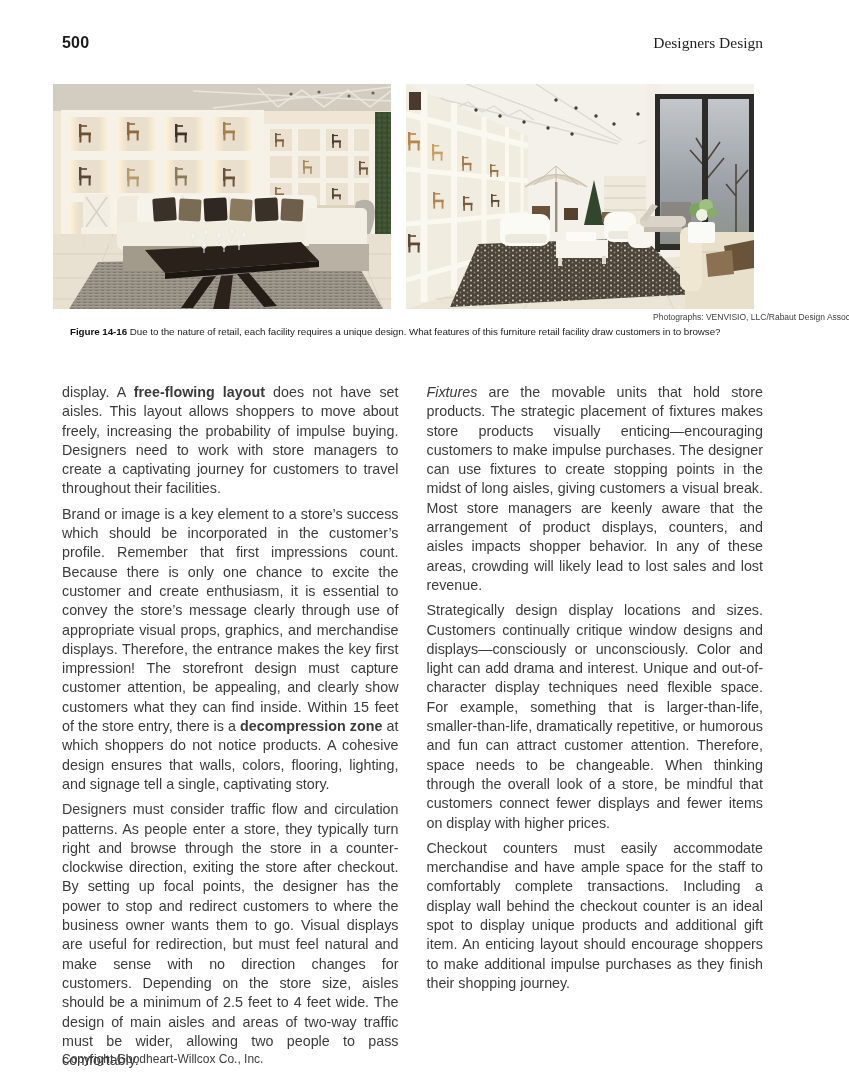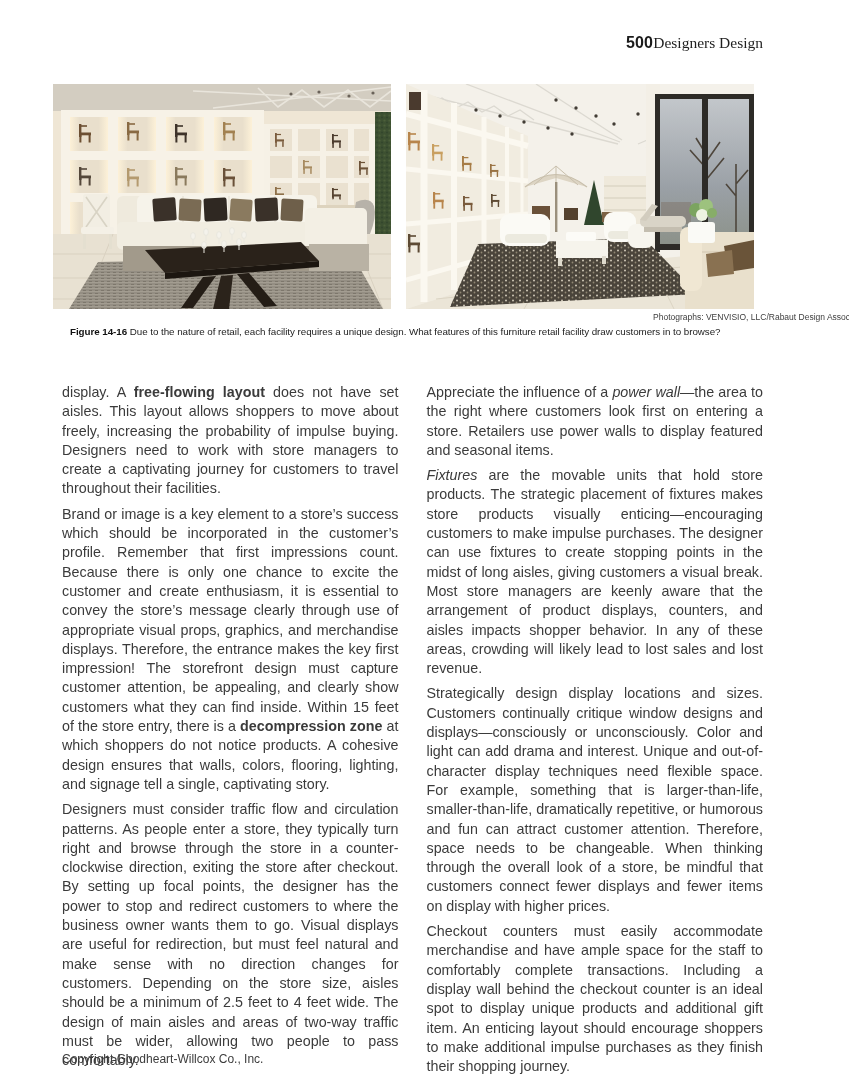--- a/index.html
+++ b/index.html
@@ -3,21 +3,21 @@
 <meta charset="utf-8">
 <style>
   html,body { margin:0; padding:0; background:#e8e8e8; }
   .page {
     position:relative; width:849px; height:1087px; margin:0 auto;
     background:#ffffff; overflow:hidden;
     font-family:"Liberation Sans", sans-serif; color:#3a3a3a;
   }
   
   .header { position:absolute; top:34px; left:62px; width:701px;
-            display:flex; justify-content:flex-end; align-items:baseline; }
+            display:flex; justify-content:space-between; align-items:baseline; }
   .folio { font-size:16px; font-weight:bold; color:#1b1b1b; letter-spacing:.2px; }
   .running-head { font-family:"Liberation Serif", serif; font-size:15.5px; color:#1f1f1f; }
 
   
   .figure { position:absolute; top:84px; left:53px; width:815px; }
   .photos { display:flex; gap:15px; }
   .photo { display:block; overflow:hidden; background:#eee8da; }
   .photo svg { display:block; filter:blur(.45px) saturate(.97); }
   .photo-left  { width:338px; height:225px; }
   .photo-right { width:348px; height:225px; }
@@ -392,21 +392,20 @@
     <div class="caption"><b>Figure 14-16</b><span> Due to the nature of retail, each facility requires a unique design. What features of this furniture retail facility draw customers in to browse?</span></div>
   </div>
 
   <div class="columns">
     <div class="col">
         <p><span>display. A </span><span style="font-weight: bold;">free-flowing layout</span><span> does not have set aisles. This layout allows shoppers to move about freely, increasing the probability of impulse buying. Designers need to work with store managers to create a captivating journey for customers to travel throughout their facilities.</span></p>
         <p><span>Brand or image is a key element to a store’s success which should be incorporated in the customer’s profile. Remember that first impressions count. Because there is only one chance to excite the customer and create enthusiasm, it is essential to convey the store’s message clearly through use of appropriate visual props, graphics, and merchandise displays. Therefore, the entrance makes the key first impression! The storefront design must capture customer attention, be appealing, and clearly show customers what they can find inside. Within 15 feet of the store entry, there is a </span><span style="font-weight: bold;">decompression zone</span><span> at which shoppers do not notice products. A cohesive design ensures that walls, colors, flooring, lighting, and signage tell a single, captivating story.</span></p>
         <p><span>Designers must consider traffic flow and circulation patterns. As people enter a store, they typically turn right and browse through the store in a counter-clockwise direction, exiting the store after checkout. By setting up focal points, the designer has the power to stop and redirect customers to where the business owner wants them to go. Visual displays are useful for redirection, but must feel natural and make sense with no direction changes for customers. Depending on the store size, aisles should be a minimum of 2.5 feet to 4 feet wide. The design of main aisles and areas of two-way traffic must be wider, allowing two people to pass comfortably.</span></p>
       </div>
     <div class="col">
-        <p><span>Appreciate the influence of a </span><span style="font-style: italic;">power wall</span><span>—the area to the right where customers look first on entering a store. Retailers use power walls to display featured and seasonal items.</span></p>
         <p><span style="font-style: italic;">Fixtures</span><span> are the movable units that hold store products. The strategic placement of fixtures makes store products visually enticing—encouraging customers to make impulse purchases. The designer can use fixtures to create stopping points in the midst of long aisles, giving customers a visual break. Most store managers are keenly aware that the arrangement of product displays, counters, and aisles impacts shopper behavior. In any of these areas, crowding will likely lead to lost sales and lost revenue.</span></p>
         <p><span>Strategically design display locations and sizes. Customers continually critique window designs and displays—consciously or unconsciously. Color and light can add drama and interest. Unique and out-of-character display techniques need flexible space. For example, something that is larger-than-life, smaller-than-life, dramatically repetitive, or humorous and fun can attract customer attention. Therefore, space needs to be changeable. When thinking through the overall look of a store, be mindful that customers connect fewer displays and fewer items on display with higher prices.</span></p>
         <p><span>Checkout counters must easily accommodate merchandise and have ample space for the staff to comfortably complete transactions. Including a display wall behind the checkout counter is an ideal spot to display unique products and additional gift item. An enticing layout should encourage shoppers to make additional impulse purchases as they finish their shopping journey.</span></p>
       </div>
   </div>
 
   <div class="footer">Copyright Goodheart-Willcox Co., Inc.</div>
 </div>
 
 </body></html>

